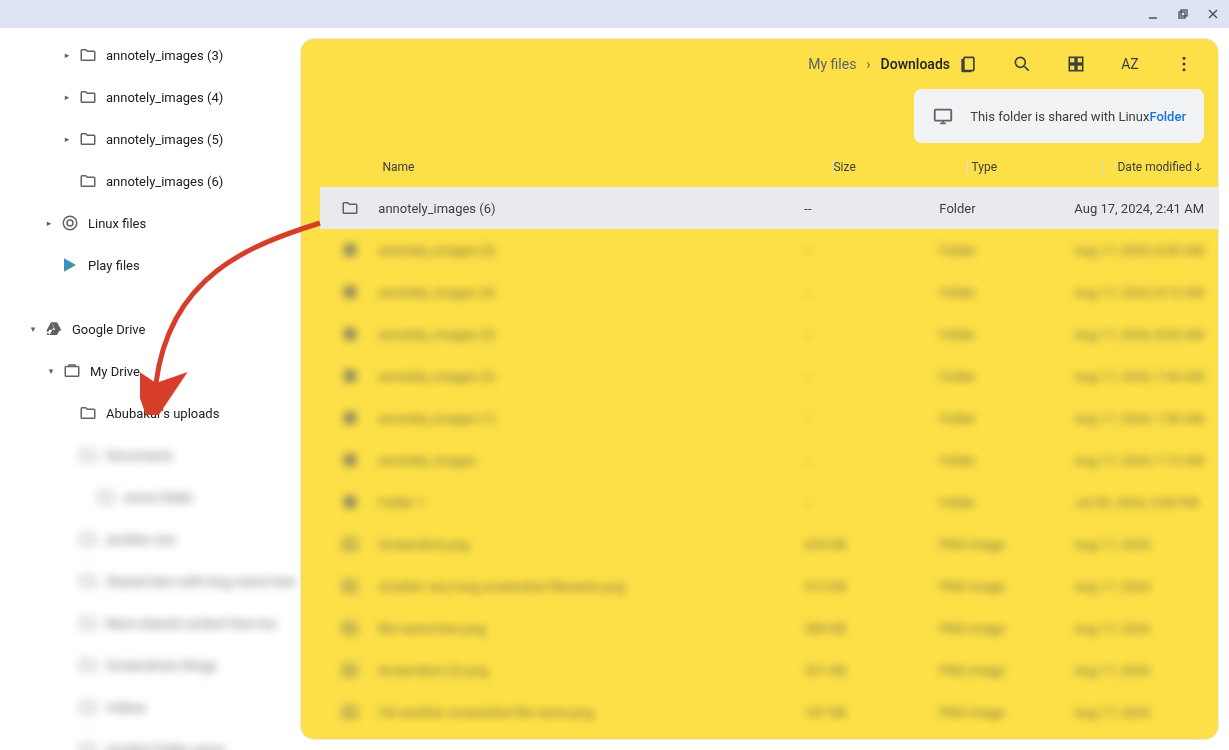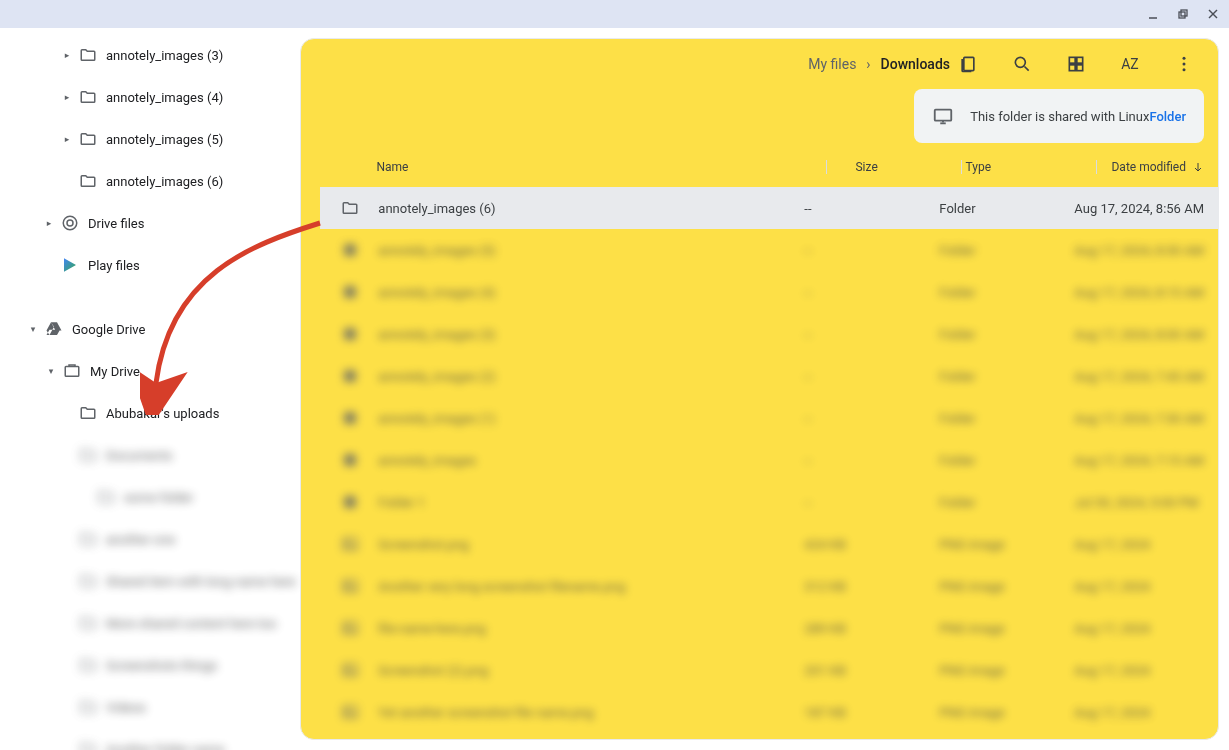--- a/index.html
+++ b/index.html
@@ -130,23 +130,23 @@
     .col-header {
       display: flex;
       align-items: center;
       height: 40px;
       padding: 0 14px 0 20px;
       font-size: 12px;
       color: #3c4043;
       border-bottom: 1px solid transparent;
     }
     .col-name { flex: 0 0 450px; padding-left: 0; }
-    .col-size { flex: 0 0 135px; border-left: 1px solid #dadce0; padding-left: 28px; }
+    .col-size { flex: 0 0 135px; border-left: 1px solid #dadce0; padding-left: 0; }
     .col-type { flex: 0 0 135px; border-left: 1px solid #dadce0; padding-left: 3px; }
-    .col-date { flex: 1; border-left: 1px solid #dadce0; padding-left: 14px; display: flex; align-items: center; gap: 6px; }
+    .col-date { flex: 1; border-left: 1px solid #dadce0; padding-left: 14px; display: flex; align-items: center; }
     .file-list { flex: 1; overflow: hidden; }
     .file-row {
       display: flex;
       align-items: center;
       height: 42px;
       padding: 0 14px 0 20px;
       font-size: 13px;
       color: #3c4043;
     }
     .file-row.selected { background: #e8eaed; }
@@ -232,21 +232,21 @@
         <span class="label">annotely_images (6)</span>
       </div>
       <div class="tree-item" style="padding-left: 44px;">
         <span class="arrow">▸</span>
         <span class="icon">
           <svg width="18" height="18" viewBox="0 0 24 24" fill="none" stroke="currentColor" stroke-width="2">
             <circle cx="12" cy="12" r="4"></circle>
             <circle cx="12" cy="12" r="9"></circle>
           </svg>
         </span>
-        <span class="label">Drive files</span>
+        <span class="label">Linux files</span>
       </div>
       <div class="tree-item" style="padding-left: 44px;">
         <span class="arrow"></span>
         <span class="icon">
           <svg width="18" height="18" viewBox="0 0 24 24">
             <defs>
               <linearGradient id="g1" x1="0" y1="0" x2="1" y2="1">
                 <stop offset="0" stop-color="#4285f4"></stop>
                 <stop offset="1" stop-color="#34a853"></stop>
               </linearGradient>
@@ -426,21 +426,21 @@
     <div class="file-list" id="file-list">
         <div class="file-row selected">
           <span class="ficon">
             <svg width="18" height="18" viewBox="0 0 24 24" fill="none" stroke="currentColor" stroke-width="2">
               <path d="M3 6a1 1 0 011-1h5l2 2h9a1 1 0 011 1v10a1 1 0 01-1 1H4a1 1 0 01-1-1V6z"></path>
             </svg>
           </span>
           <span class="fname">annotely_images (6)</span>
           <span class="fsize">--</span>
           <span class="ftype">Folder</span>
-          <span class="fdate">Aug 17, 2024, 8:56 AM</span>
+          <span class="fdate">Aug 17, 2024, 2:41 AM</span>
         </div>
         <div class="file-row row-blurred">
           <span class="ficon">
             <svg width="18" height="18" viewBox="0 0 24 24" fill="#5f6368">
               <rect x="4" y="4" width="16" height="16" rx="2"></rect>
             </svg>
           </span>
           <span class="fname">annotely_images (5)</span>
           <span class="fsize">--</span>
           <span class="ftype">Folder</span>

